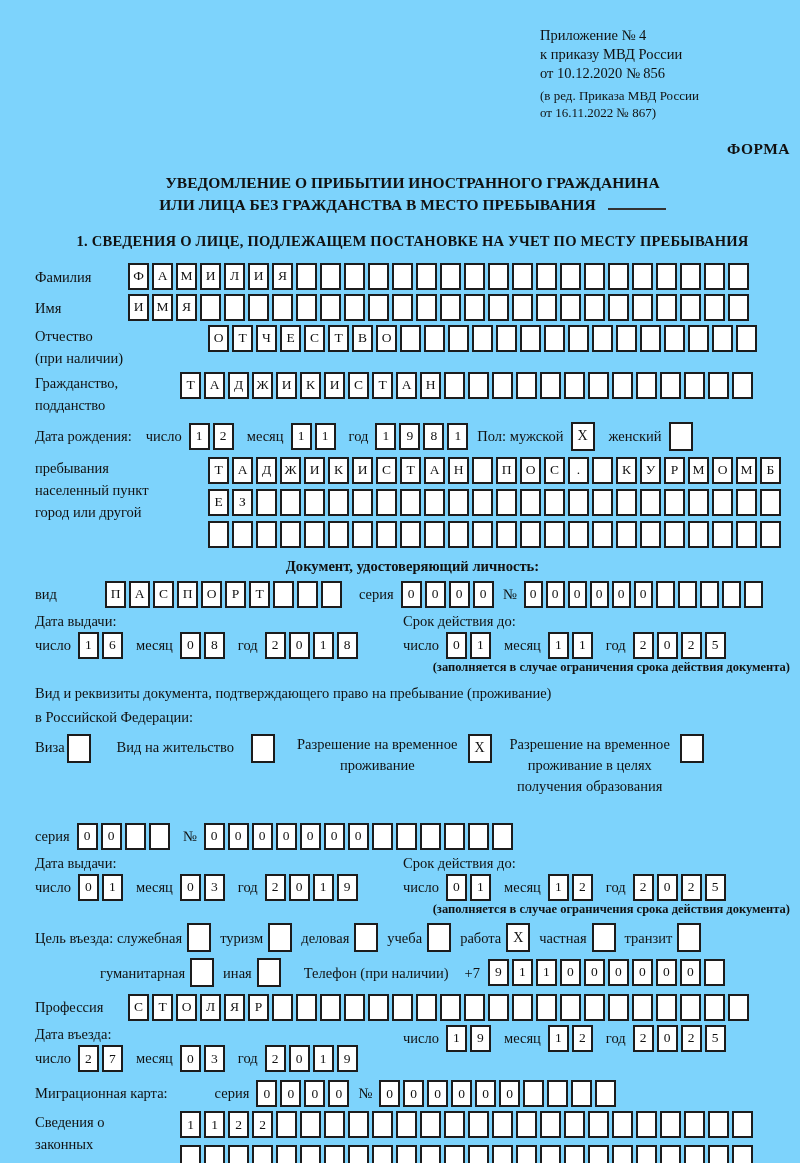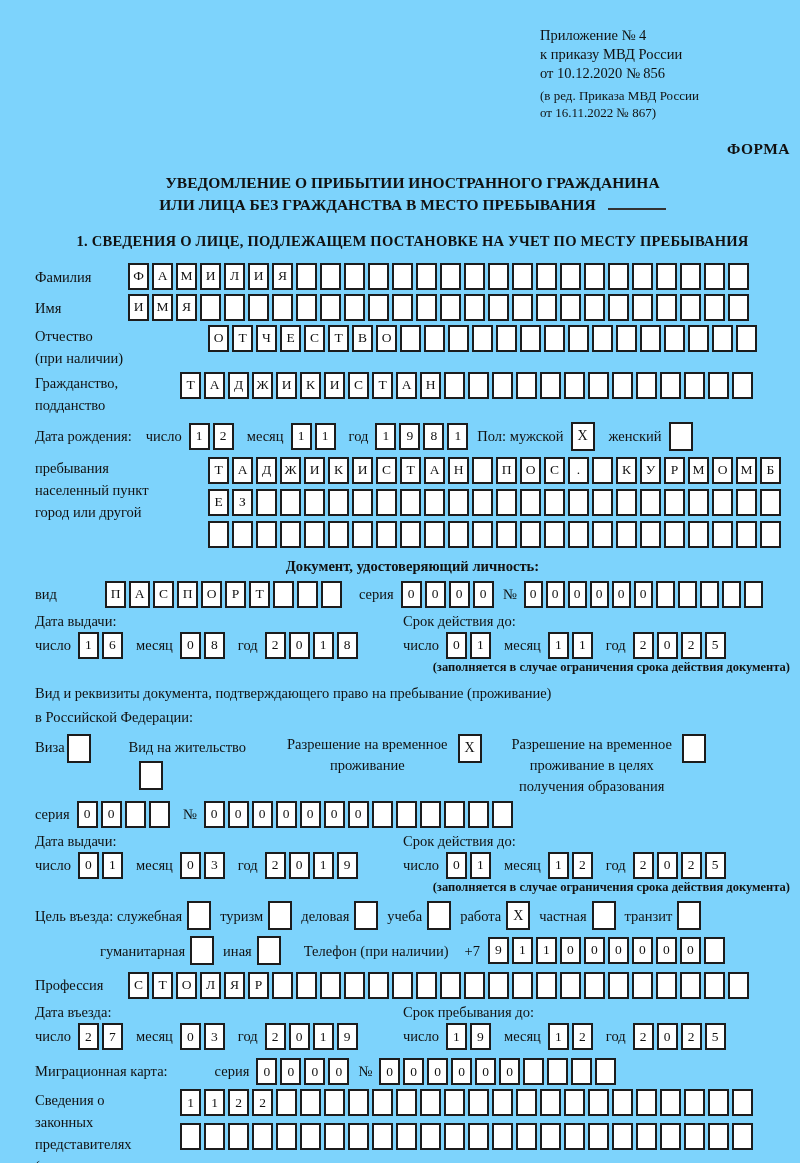--- a/index.html
+++ b/index.html
@@ -37,21 +37,21 @@
   .doc-heading{text-align:center;font-weight:bold;font-size:14.6px;margin:4px 0 6px 0;}
   .inlab{line-height:27px;margin-right:7px;flex:none;}
   .ml6{margin-left:6px;} .ml10{margin-left:10px;} .ml14{margin-left:14px;} .ml40{margin-left:40px;}
   .dates{display:flex;margin-top:4px;}
   .dcol-l{width:368px;flex:none;}
   .dcol-r{flex:1;}
   .dhead{text-align:left;margin-bottom:2px;}
   .dline{display:flex;align-items:center;}
   .note{text-align:right;font-size:12.5px;font-weight:600;margin:1px 0 6px 0;}
   .para{line-height:22px;margin-top:2px;}
-  .permit-row{display:flex;align-items:flex-start;margin-top:6px;margin-bottom:4px;gap:12px;}
+  .permit-row{display:flex;align-items:flex-start;margin-top:6px;margin-bottom:26px;}
   .permit-item{display:flex;align-items:flex-start;}
   .ptext{text-align:center;line-height:21px;}
   .purpose-row{display:flex;align-items:center;margin-bottom:6px;}
   .purpose-row .checkbox{margin-left:5px;margin-right:9px;}
   .rep{display:flex;align-items:flex-start;margin-top:4px;}
 </style>
 </head>
 <body>
 
 <div class="page">
@@ -403,21 +403,21 @@
   <div class="note">(заполняется в случае ограничения срока действия документа)</div>
 
   <div class="para">Вид и реквизиты документа, подтверждающего право на пребывание (проживание)</div>
   <div class="para">в Российской Федерации:</div>
 
   <div class="permit-row">
     <div class="permit-item">
       <span class="inlab" style="margin-right:2px;">Виза</span>
       <div class="checkbox"></div>
     </div>
-    <div class="permit-item" style="margin-left:26px;flex-direction:column;">
+    <div class="permit-item" style="margin-left:26px;">
       <span class="inlab">Вид на жительство</span>
       <div class="checkbox ml10"></div>
     </div>
     <div class="permit-item" style="margin-left:22px;">
       <div class="ptext">
         <div>Разрешение на временное</div>
         <div>проживание</div>
       </div>
       <div class="checkbox ml10">X</div>
     </div>
@@ -592,21 +592,20 @@
         <span class="inlab ml10">год</span>
         <div class="cells">
             <div class="cell">2</div>
             <div class="cell">0</div>
             <div class="cell">1</div>
             <div class="cell">9</div>
           </div>
       </div>
     </div>
     <div class="dcol-r">
-      <div class="dhead">Срок пребывания до:</div>
       <div class="dline">
         <span class="inlab">число</span>
         <div class="cells">
             <div class="cell">1</div>
             <div class="cell">9</div>
           </div>
         <span class="inlab ml10">месяц</span>
         <div class="cells">
             <div class="cell">1</div>
             <div class="cell">2</div>

